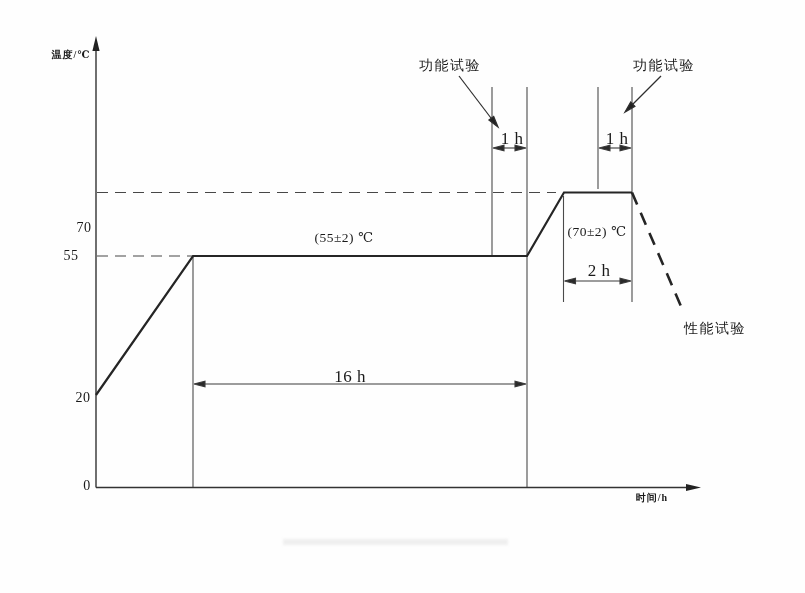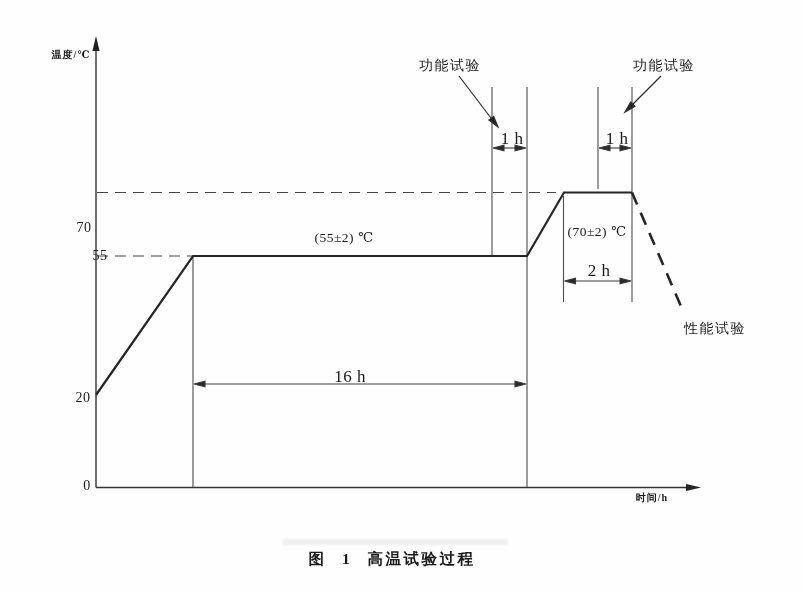--- a/index.html
+++ b/index.html
@@ -70,30 +70,29 @@
       <polygon points="625,112 630.7,102.1 634.9,106.3"></polygon>
     </g>
   </svg>
 
   <div class="artifact"></div>
 
   <div class="lbl axis-title" style="left:71px;top:55px;">温度/℃</div>
   <div class="lbl axis-title" style="left:652px;top:498px;">时间/h</div>
 
   <div class="lbl tick" style="left:84px;top:192px;margin-top:36px;">70</div>
-  <div class="lbl tick" style="left:100px;top:256px;">55</div>
+  <div class="lbl tick" style="left:71px;top:256px;">55</div>
   <div class="lbl tick" style="left:83px;top:398px;">20</div>
   <div class="lbl tick" style="left:87px;top:486px;">0</div>
 
   <div class="lbl" style="left:344px;top:237px;text-align:center;">(55±2) ℃</div>
   <div class="lbl" style="left:597px;top:231px;">(70±2) ℃</div>
 
   <div class="lbl dim" style="left:512px;top:139px;">1 h</div>
   <div class="lbl dim" style="left:617px;top:139px;">1 h</div>
   <div class="lbl dim" style="left:599px;top:271px;">2 h</div>
   <div class="lbl dim" style="left:350px;top:377px;text-align:center;">16 h</div>
 
   <div class="lbl callout" style="left:450px;top:66px;">功能试验</div>
   <div class="lbl callout" style="left:664px;top:66px;">功能试验</div>
   <div class="lbl callout" style="left:687px;top:329px;margin-left:28px;">性能试验</div>
 
-  <div class="lbl caption" style="left:392px;top:559px;">图 1  高温试验过程</div>
 </div>
 
 </body></html>

